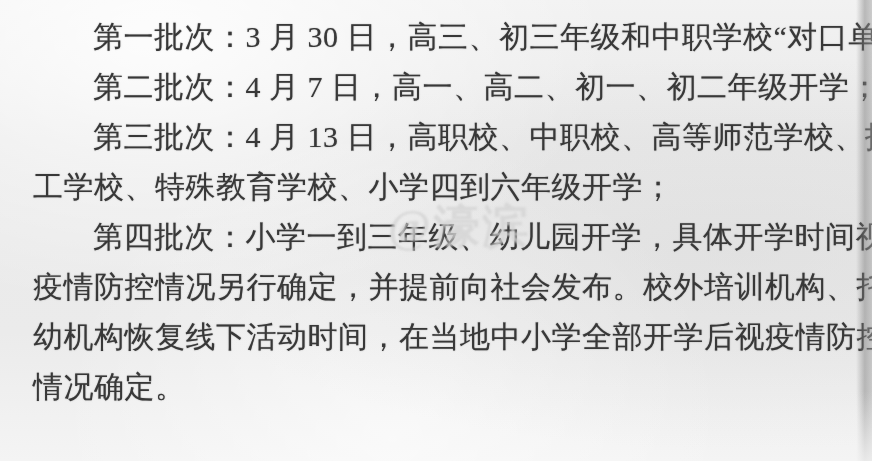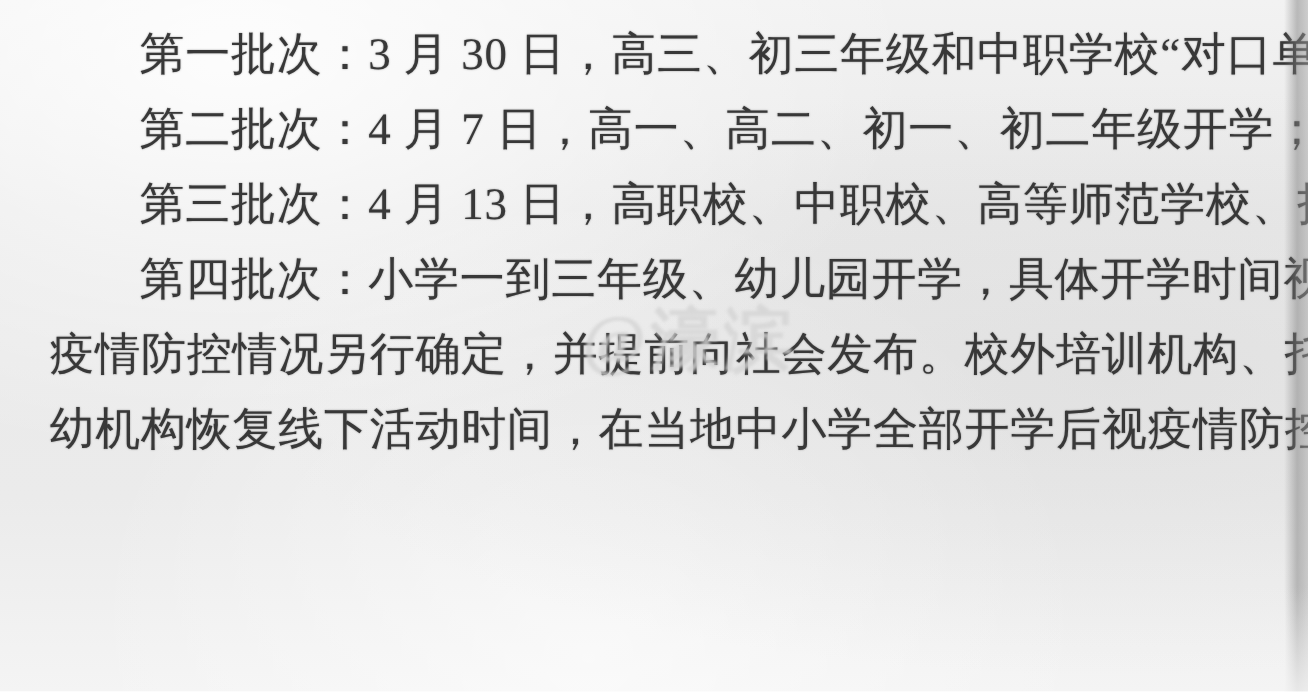--- a/index.html
+++ b/index.html
@@ -83,26 +83,28 @@
     <div>
       <div class="line indent">第一批次：3 月 30 日，高三、初三年级和中职学校“对口单</div>
     </div>
 
     <div>
       <div class="line indent">第二批次：4 月 7 日，高一、高二、初一、初二年级开学；</div>
     </div>
 
     <div>
       <div class="line indent">第三批次：4 月 13 日，高职校、中职校、高等师范学校、技</div>
+      <div class="line">工学校、特殊教育学校、小学四到六年级开学；</div>
     </div>
 
     <div>
       <div class="line indent">第四批次：小学一到三年级、幼儿园开学，具体开学时间视</div>
       <div class="line">疫情防控情况另行确定，并提前向社会发布。校外培训机构、托</div>
       <div class="line">幼机构恢复线下活动时间，在当地中小学全部开学后视疫情防控</div>
+      <div class="line">情况确定。</div>
     </div>
 
   </div>
 
   <div class="watermark">@濠滨</div>
 
   <div class="edge-shadow"></div>
   <div class="edge-fade-bottom"></div>
 
 </div>

